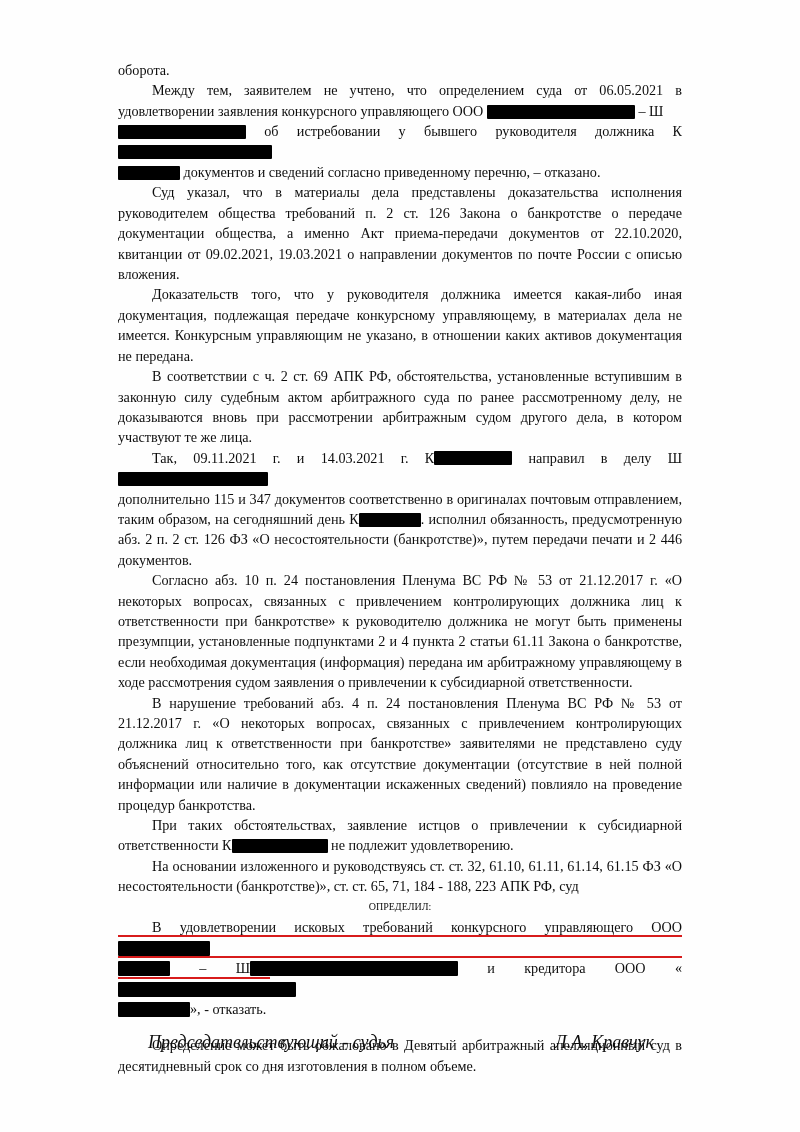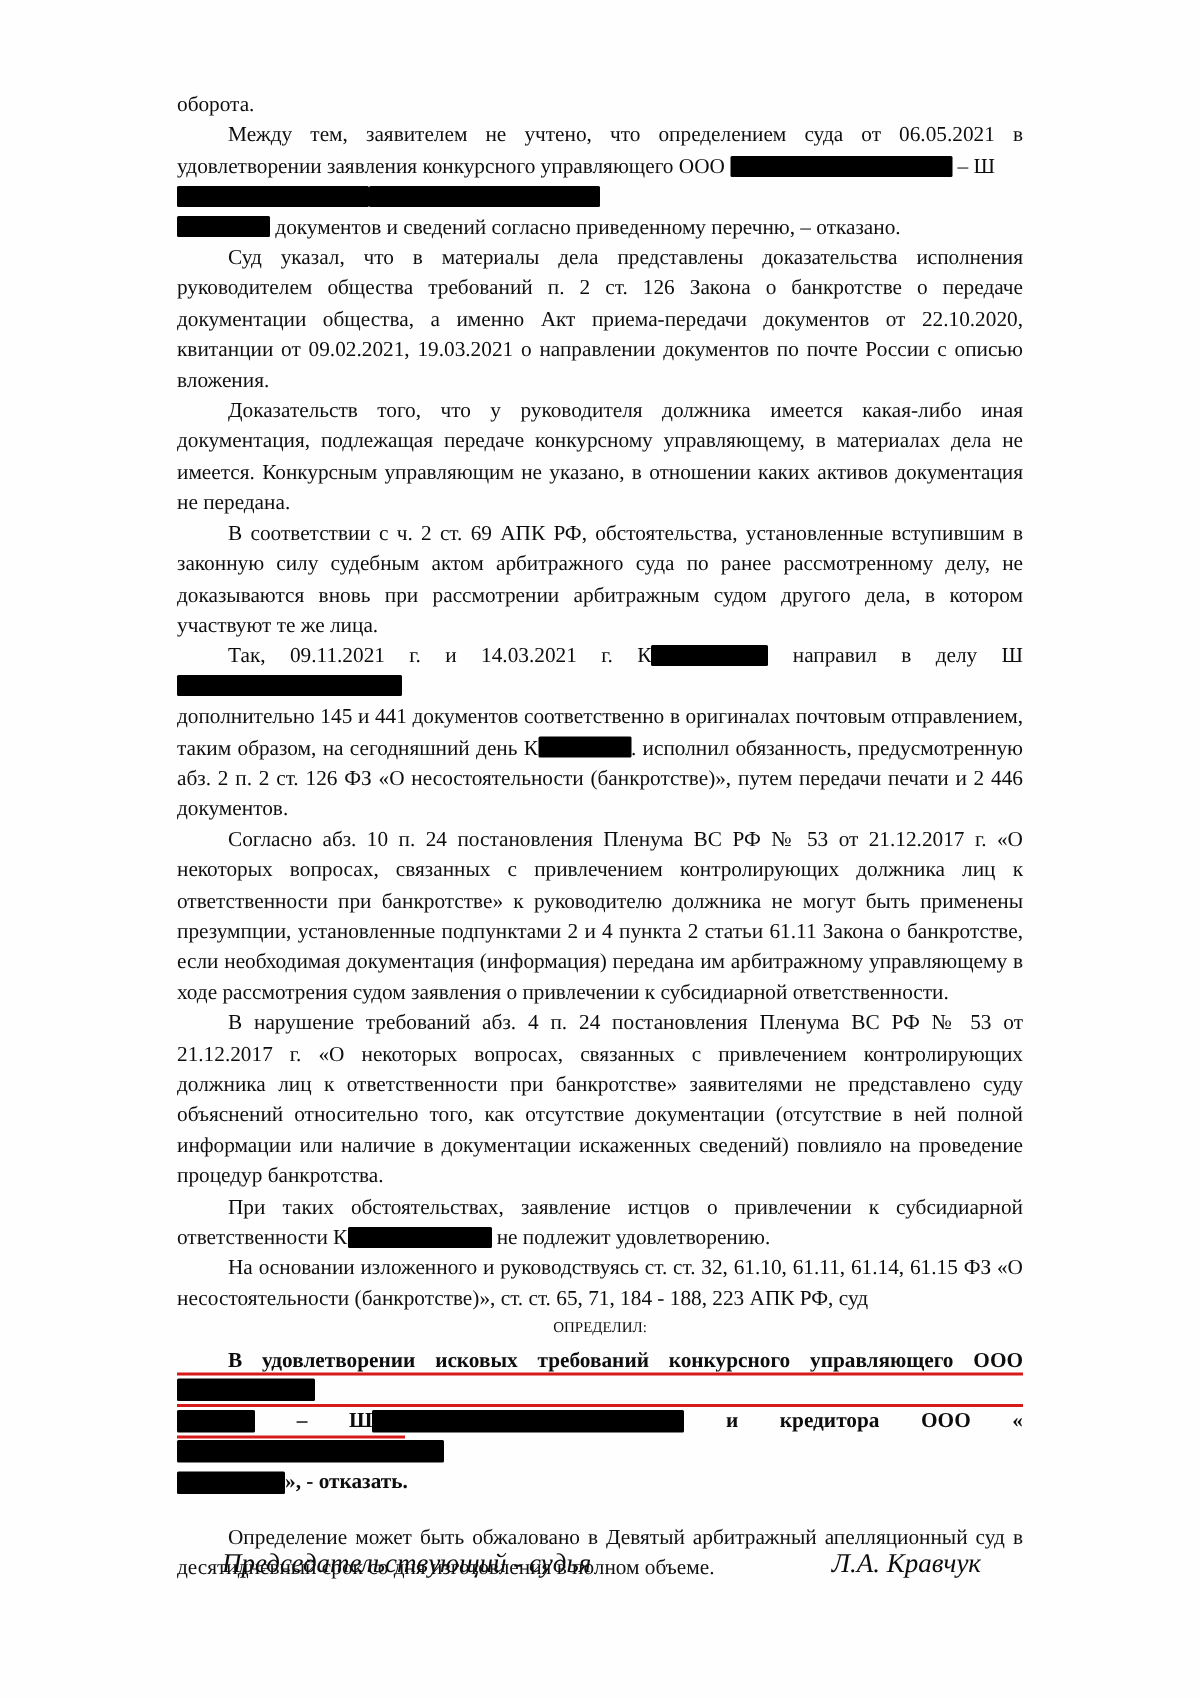--- a/index.html
+++ b/index.html
@@ -70,54 +70,54 @@
   }
   .sig-left { padding-left: 30px; }
   .sig-right { padding-right: 28px; }
   .underline-red {
     position: absolute;
     background: #d71b1b;
     height: 2px;
     left: 0;
   }
   .gap-lg { height: 16px; }
-  .block-wrap { position: relative; font-weight: bold; }
+  .block-wrap { position: relative; }
 </style>
 </head>
 <body>
 
 <div class="page">
 
   <div class="doc-body">
 
     <p class="para">
       <span>оборота.</span>
     </p>
 
     <p class="para indent">
       <span>Между тем, заявителем не учтено, что определением суда от 06.05.2021 в удовлетворении заявления конкурсного управляющего ООО </span><span class="redact r-h" style="width:148px"></span><span> – Ш</span><br>
-      <span class="redact r-h" style="width:128px"></span><span class="redact r-h" style="width:154px"></span><br>
+      <span class="redact r-h" style="width:128px"></span><span> об истребовании у бывшего руководителя должника К</span><span class="redact r-h" style="width:154px"></span><br>
       <span class="redact r-h" style="width:62px"></span><span> документов и сведений согласно приведенному перечню, – отказано.</span>
     </p>
 
     <p class="para indent">
       <span>Суд указал, что в материалы дела представлены доказательства исполнения руководителем общества требований п. 2 ст. 126 Закона о банкротстве о передаче документации общества, а именно Акт приема-передачи документов от 22.10.2020, квитанции от 09.02.2021, 19.03.2021 о направлении документов по почте России с описью вложения.</span>
     </p>
 
     <p class="para indent">
       <span>Доказательств того, что у руководителя должника имеется какая-либо иная документация, подлежащая передаче конкурсному управляющему, в материалах дела не имеется. Конкурсным управляющим не указано, в отношении каких активов документация не передана.</span>
     </p>
 
     <p class="para indent">
       <span>В соответствии с ч. 2 ст. 69 АПК РФ, обстоятельства, установленные вступившим в законную силу судебным актом арбитражного суда  по ранее рассмотренному делу, не доказываются вновь при рассмотрении арбитражным судом другого дела, в котором участвуют те же лица.</span>
     </p>
 
     <p class="para indent">
       <span>Так, 09.11.2021 г. и 14.03.2021 г. К</span><span class="redact r-h" style="width:78px"></span><span> направил в делу Ш</span><span class="redact r-h" style="width:150px"></span><br>
-      <span> дополнительно 145 и 441 документов соответственно в оригиналах почтовым отправлением, таким образом, на сегодняшний день К</span><span class="redact r-h" style="width:62px"></span><span>. исполнил обязанность, предусмотренную абз. 2 п. 2 ст. 126 ФЗ «О несостоятельности (банкротстве)», путем передачи печати и 2 446 документов.</span>
+      <span> дополнительно 115 и 347 документов соответственно в оригиналах почтовым отправлением, таким образом, на сегодняшний день К</span><span class="redact r-h" style="width:62px"></span><span>. исполнил обязанность, предусмотренную абз. 2 п. 2 ст. 126 ФЗ «О несостоятельности (банкротстве)», путем передачи печати и 2 446 документов.</span>
     </p>
 
     <p class="para indent">
       <span>Согласно абз. 10 п. 24 постановления Пленума ВС РФ № 53 от 21.12.2017 г. «О некоторых вопросах, связанных с привлечением контролирующих должника лиц к ответственности при банкротстве» к руководителю должника не могут быть применены презумпции, установленные подпунктами 2 и 4 пункта 2 статьи 61.11 Закона о банкротстве, если необходимая документация (информация) передана им арбитражному управляющему в ходе рассмотрения судом заявления о привлечении к субсидиарной ответственности.</span>
     </p>
 
     <p class="para indent">
       <span>В нарушение требований абз. 4 п. 24 постановления Пленума ВС РФ № 53 от 21.12.2017 г. «О некоторых вопросах, связанных с привлечением контролирующих должника лиц к ответственности при банкротстве» заявителями не представлено суду объяснений относительно того, как отсутствие документации (отсутствие в ней полной информации или наличие в документации искаженных сведений) повлияло на проведение процедур банкротства.</span>
     </p>
 

